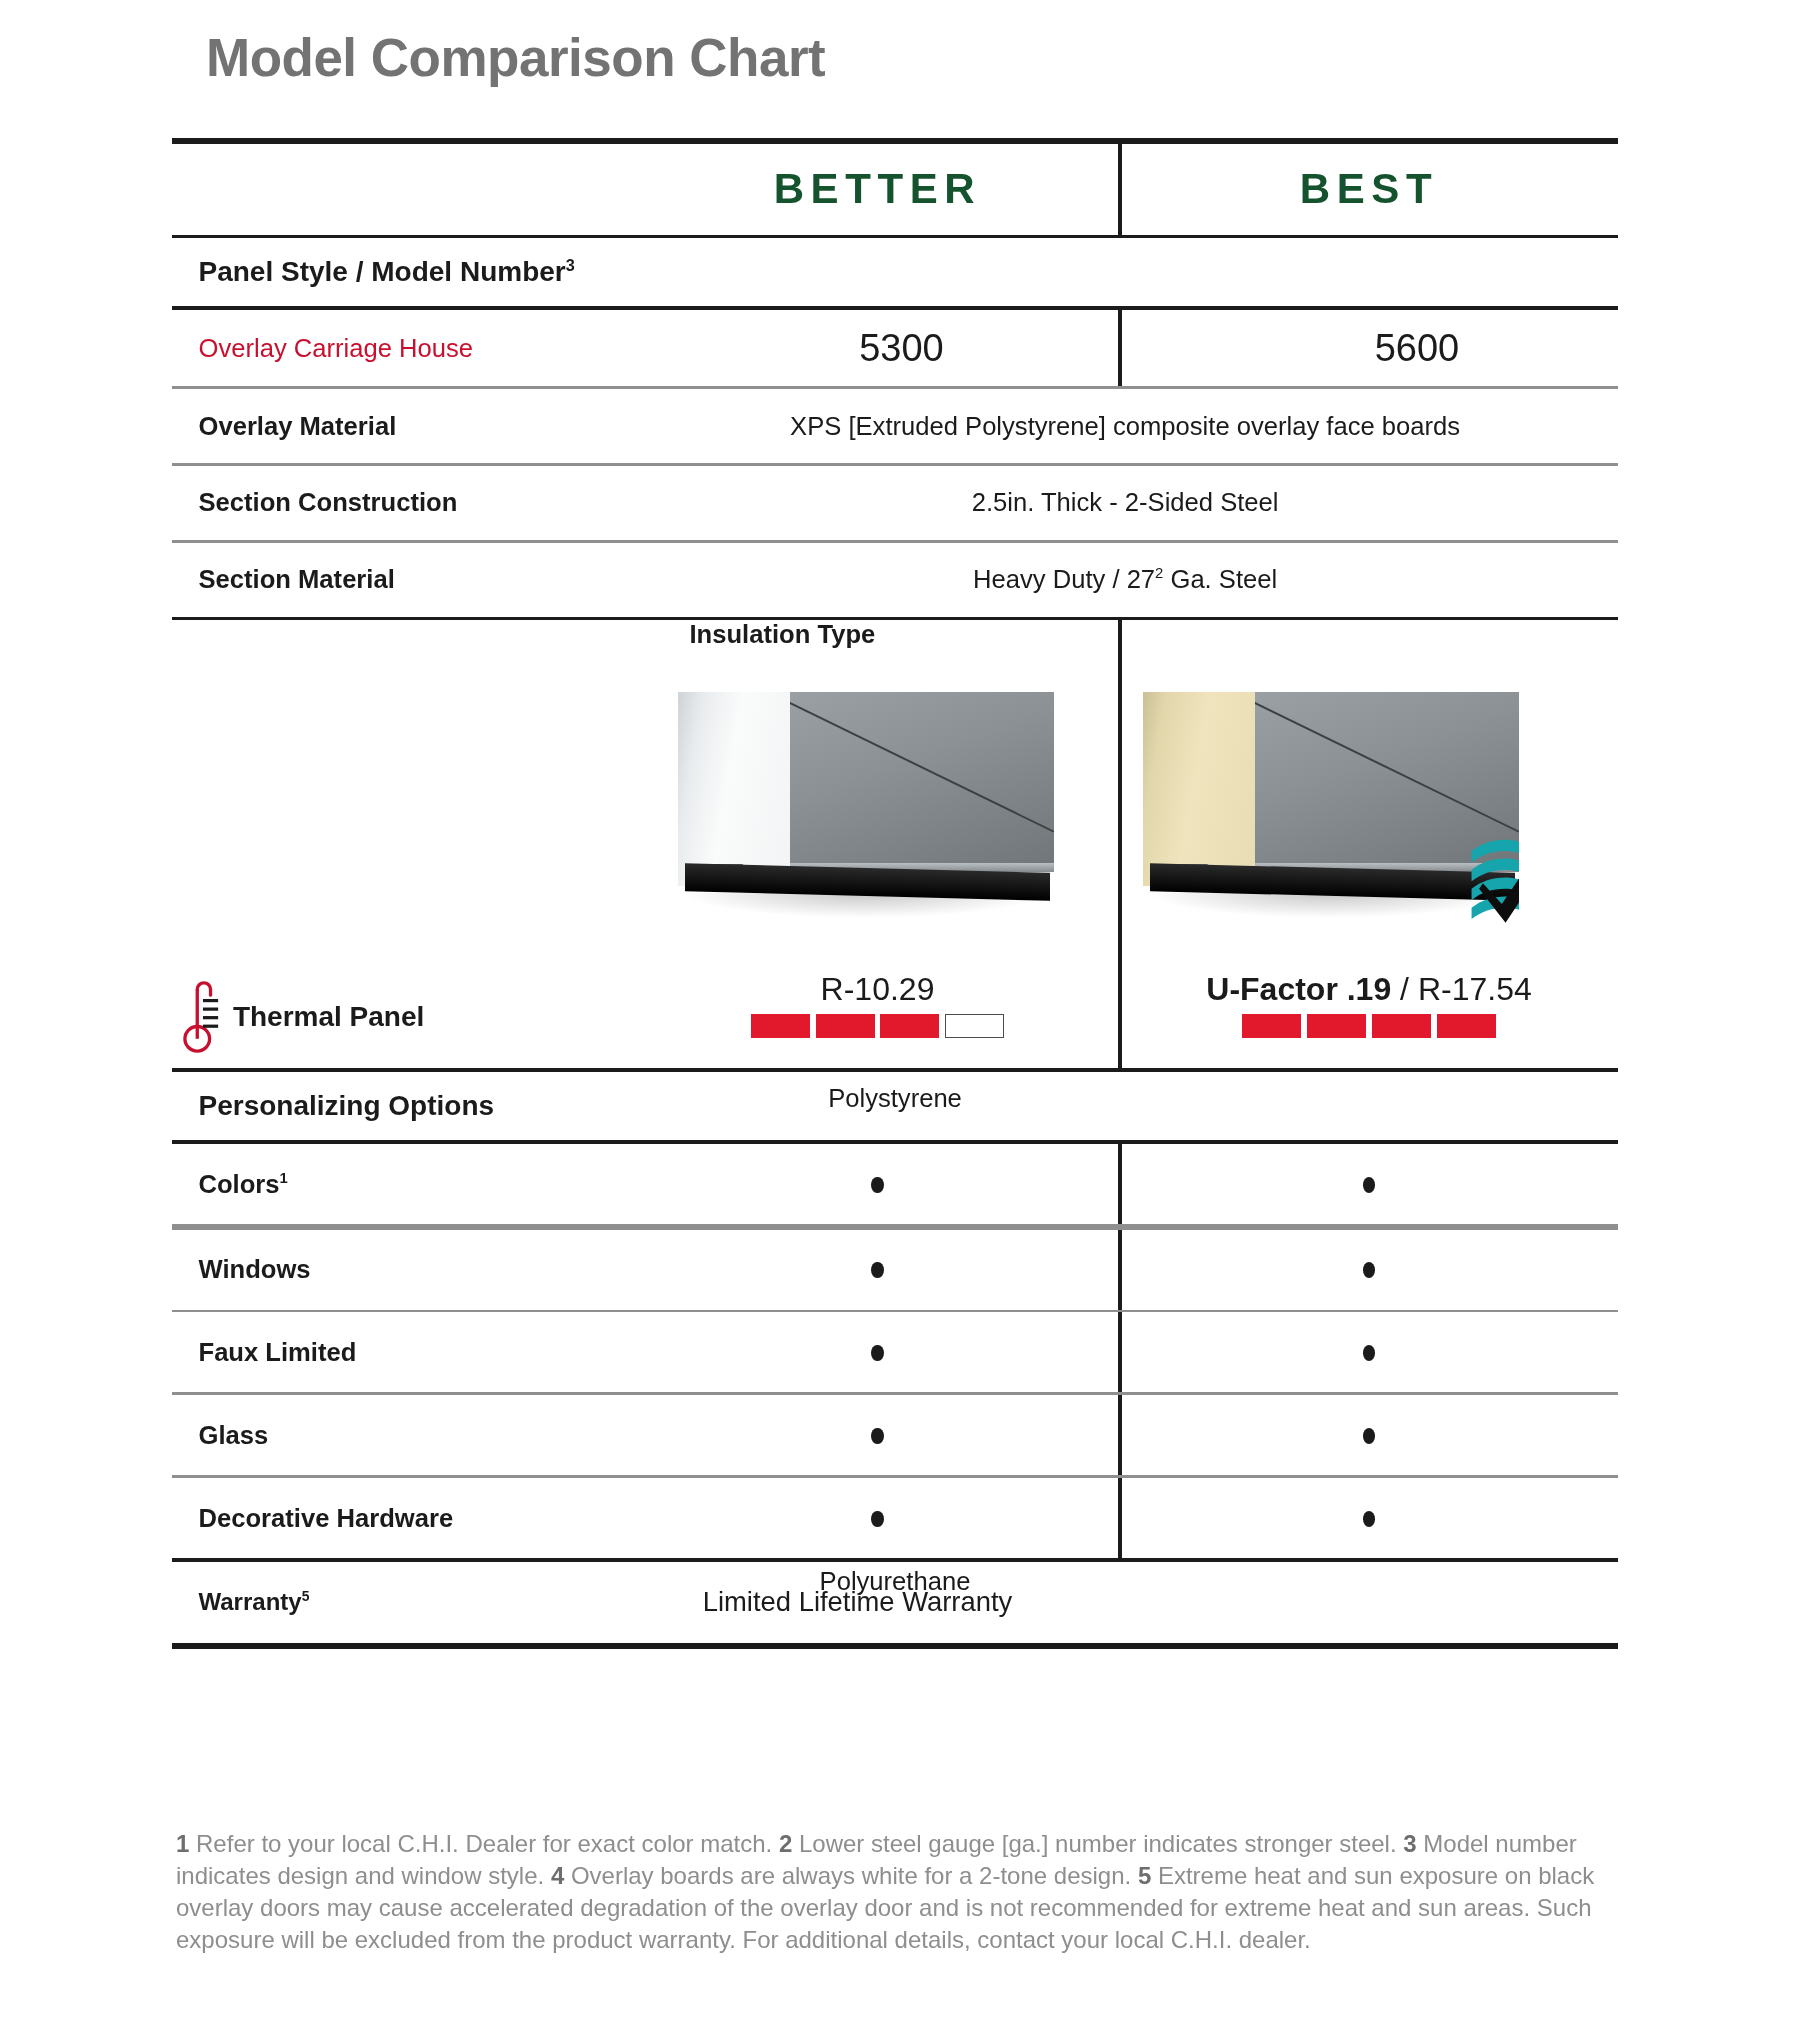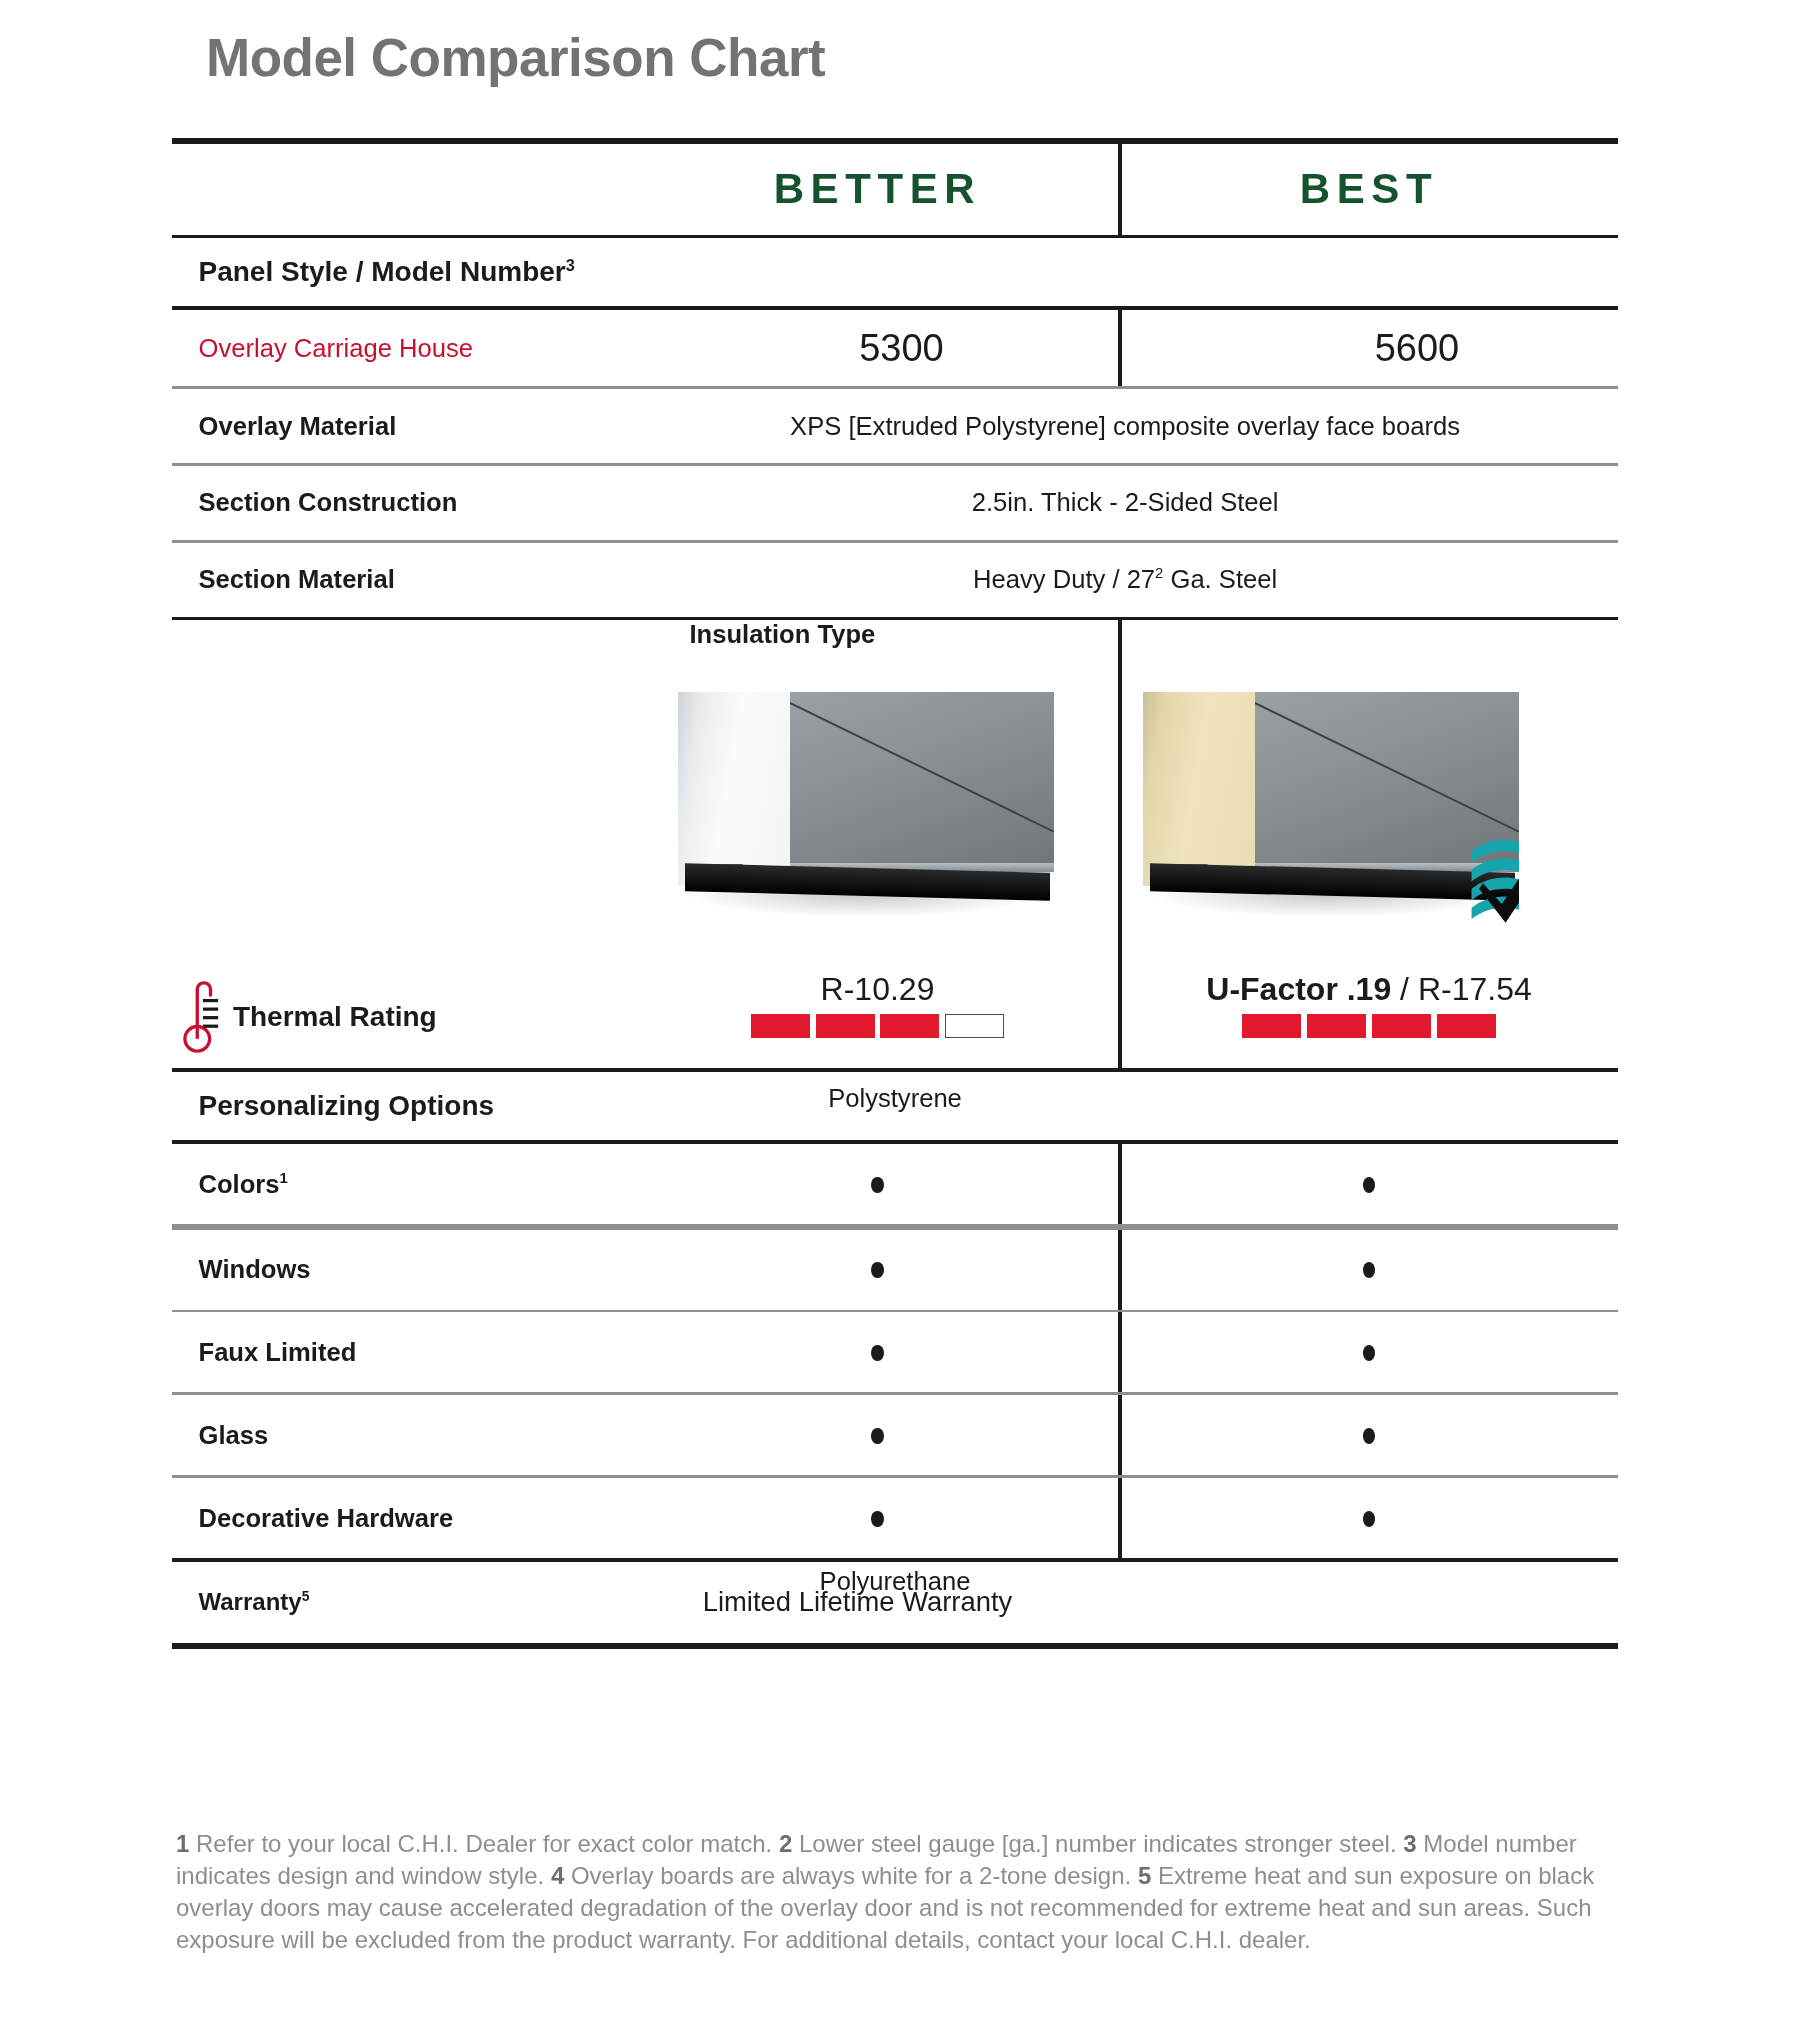--- a/index.html
+++ b/index.html
@@ -454,21 +454,21 @@
             <circle cx="16" cy="62" r="13" fill="none" stroke="#c8102e" stroke-width="3.5"></circle>
             <path d="M16 50 L16 62" fill="none" stroke="#c8102e" stroke-width="3.5"></path>
             <g fill="#1b1b1b">
               <rect x="22" y="20" width="16" height="3.4"></rect>
               <rect x="22" y="29" width="16" height="3.4"></rect>
               <rect x="22" y="38" width="16" height="3.4"></rect>
               <rect x="22" y="47" width="16" height="3.4"></rect>
             </g>
           </svg>
         </span>
-        <span class="thermal-label">Thermal Rating</span>
+        <span class="thermal-label">Thermal Panel</span>
       </div>
 
       <div class="thermal-cell">
         <div class="rating-text">R-10.29</div>
         <div class="bars">
           <span class="bar filled"></span>
           <span class="bar filled"></span>
           <span class="bar filled"></span>
           <span class="bar empty"></span>
         </div>

